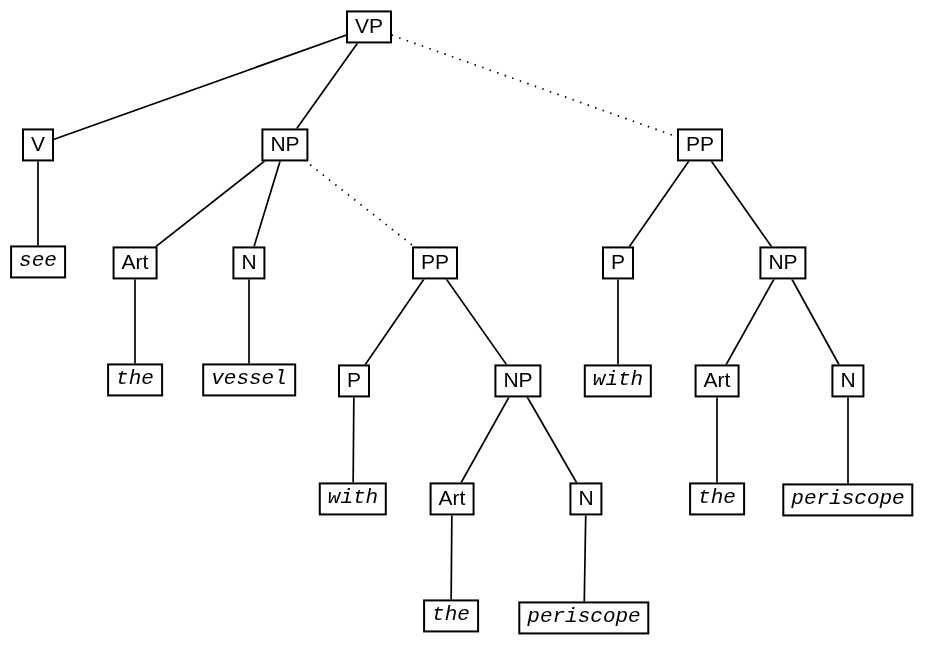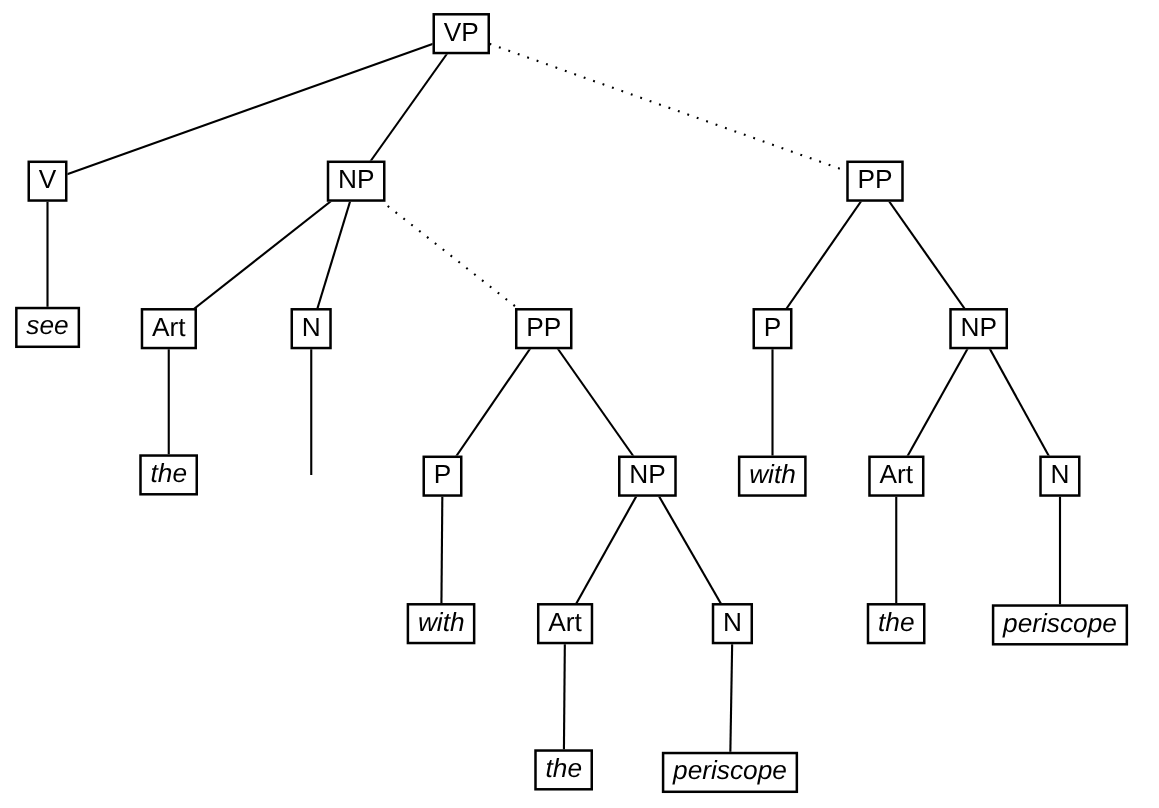--- a/index.html
+++ b/index.html
@@ -35,20 +35,21 @@
     border: 2px solid #000000;
     color: #000000;
     font-size: 21px;
     line-height: 1.15;
     padding: 2px 7px 3px 7px;
     white-space: nowrap;
     box-sizing: border-box;
   }
   .node.terminal {
     font-style: italic;
+    font-family: Liberation Mono, monospace;
   }
 </style>
 </head>
 <body>
 
 <div class="canvas">
   <svg id="edges" class="edges-layer" width="927" height="646" viewBox="0 0 927 646">
       <line x1="369" y1="27" x2="38" y2="145" stroke="#000000" stroke-width="1.7"></line>
       <line x1="369" y1="27" x2="285" y2="145" stroke="#000000" stroke-width="1.7"></line>
       <line x1="369" y1="27" x2="700" y2="145" stroke="#000000" stroke-width="1.7" stroke-dasharray="1.5 6.5"></line>
@@ -78,20 +79,21 @@
       <div class="node" style="left: 38px; top: 145px;">V</div>
       <div class="node" style="left: 285px; top: 145px;">NP</div>
       <div class="node" style="left: 700px; top: 145px;">PP</div>
       <div class="node terminal" style="left: 38px; top: 262px;">see</div>
       <div class="node" style="left: 135px; top: 263px;">Art</div>
       <div class="node" style="left: 249px; top: 263px;">N</div>
       <div class="node" style="left: 435px; top: 263px;">PP</div>
       <div class="node" style="left: 618px; top: 263px;">P</div>
       <div class="node" style="left: 783px; top: 263px;">NP</div>
       <div class="node terminal" style="left: 135px; top: 380px;">the</div>
+      <div class="node terminal" style="left: 249px; top: 380px;">vessel</div>
       <div class="node" style="left: 354px; top: 381px;">P</div>
       <div class="node" style="left: 518px; top: 381px;">NP</div>
       <div class="node terminal" style="left: 618px; top: 381px;">with</div>
       <div class="node" style="left: 717px; top: 381px;">Art</div>
       <div class="node" style="left: 848px; top: 381px;">N</div>
       <div class="node terminal" style="left: 353px; top: 499px;">with</div>
       <div class="node" style="left: 452px; top: 499px;">Art</div>
       <div class="node" style="left: 586px; top: 499px;">N</div>
       <div class="node terminal" style="left: 717px; top: 499px;">the</div>
       <div class="node terminal" style="left: 848px; top: 500px;">periscope</div>

